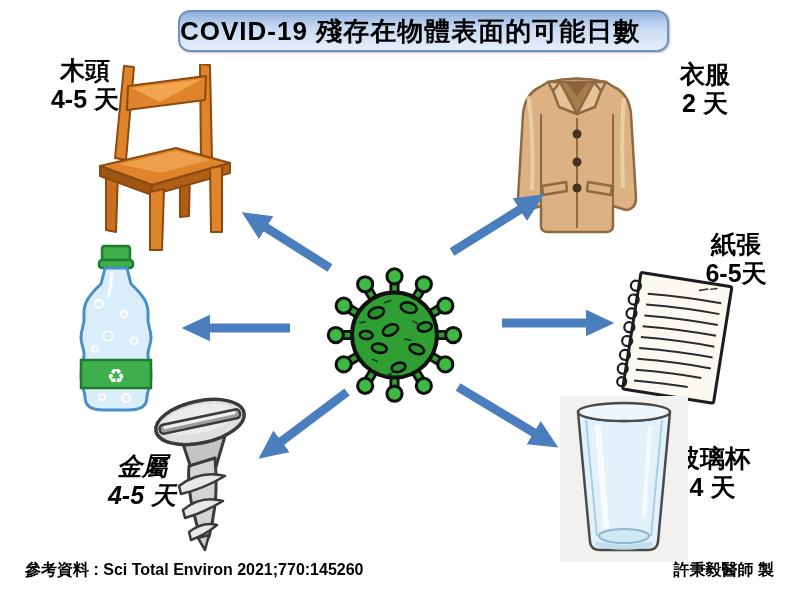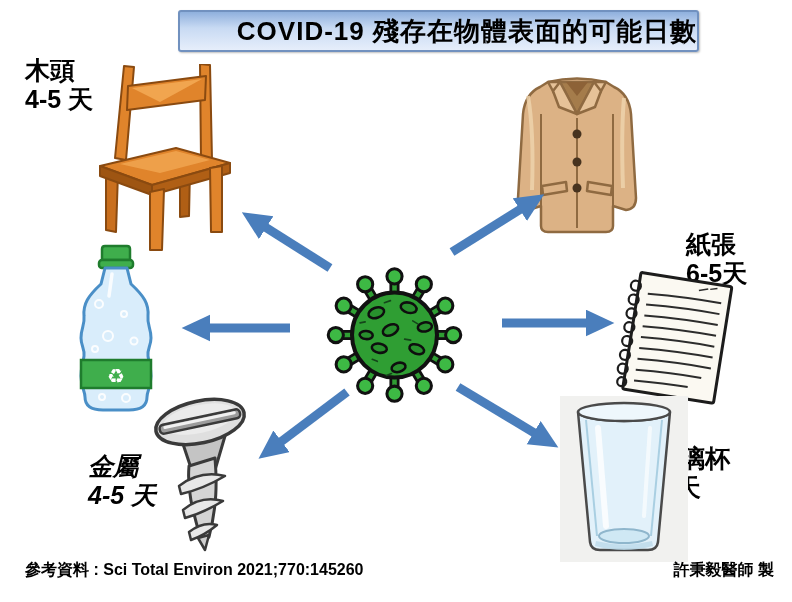--- a/index.html
+++ b/index.html
@@ -3,46 +3,49 @@
 <meta charset="utf-8">
 <style>
   html,body{margin:0;padding:0;background:#fff;}
   #canvas{
     position:relative;width:792px;height:602px;background:#fff;overflow:hidden;
     font-family:"Liberation Sans","DejaVu Sans",sans-serif;color:#000;
   }
   .abs{position:absolute;}
   #title-box{
     left:178px;top:10px;width:487px;height:38px;
-    border:2px solid var(--title-border,#7191bf);border-radius:3px;
+    border:2px solid var(--title-border,#7191bf);border-radius:12px;
     background:linear-gradient(180deg,#8fb0dd 0%,var(--title-bg,#c8daf3) 42%,#e6eefb 100%);
-    display:flex;align-items:center;justify-content:flex-end;
+    display:flex;align-items:center;justify-content:flex-start;
     font-size:26px;font-weight:bold;letter-spacing:1px;
     box-shadow:1px 1px 2px rgba(0,0,0,.25);
-    padding-left:30px;
   }
-  .item-label{position:absolute;font-weight:bold;font-size:25px;line-height:1.16;}
+  .item-label{position:absolute;text-align:center;font-weight:bold;font-size:25px;line-height:1.16;}
   .footer-text{position:absolute;font-weight:bold;font-size:16px;white-space:nowrap;}
   #glass-bg{left:560px;top:396px;width:128px;height:166px;background:#f1f1ef;}
   svg{display:block;}
   .arrow-line{stroke:var(--arrow,#4a7ebc);stroke-width:9;}
   .arrow-head{fill:var(--arrow,#4a7ebc);}
 </style>
 </head>
 <body>
 
 <div id="canvas">
 
   <div id="title-box" class="abs">
     <span>COVID-19 殘存在物體表面的可能日數</span>
   </div>
 
   <div class="item-label" style="left:25px;top:56px;width:120px;">
     <div>木頭</div>
     <div>4-5 天</div>
+  </div>
+  <div class="item-label" style="left:645px;top:60px;width:120px;">
+    <div>衣服</div>
+    <div>2 天</div>
   </div>
   <div class="item-label" style="left:686px;top:230px;width:100px;">
     <div>紙張</div>
     <div>6-5天</div>
   </div>
   <div class="item-label" style="left:88px;top:452px;width:108px;font-style:italic;">
     <div>金屬</div>
     <div>4-5 天</div>
   </div>
   <div class="item-label" style="left:655px;top:444px;width:115px;">

